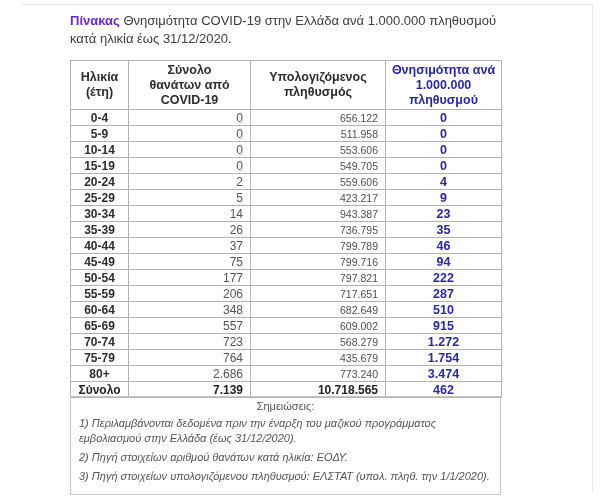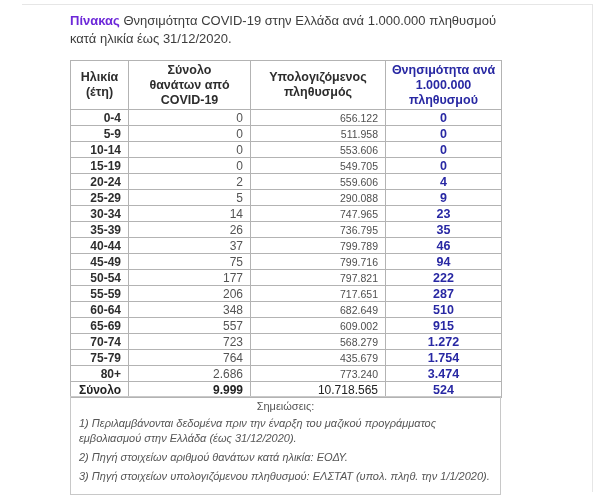--- a/index.html
+++ b/index.html
@@ -66,21 +66,21 @@
     padding: 2px 3px;
   }
   table.datatable thead th.mort-h { color: #2828a3; }
 
   table.datatable tbody td { height: 15px; }
 
   td.age {
     font-size: 12px;
     font-weight: bold;
     color: #2d2d2d;
-    text-align: right;
+    text-align: center;
     padding-left: 5px;
     margin-left: 40px;
   }
   td.deaths {
     font-size: 12px;
     color: #545454;
     text-align: right;
     padding-right: 7px;
   }
   td.pop {
@@ -91,21 +91,21 @@
   }
   td.mort {
     font-size: 12.5px;
     font-weight: bold;
     color: #2828a3;
     text-align: center;
   }
   tr.total-row td.age,
   tr.total-row td.deaths { font-weight: bold; color: #222222; }
   tr.total-row td.pop {
-    font-weight: normal;
+    font-weight: bold;
     color: #222222;
     font-size: 12px;
   }
   tr.total-row td.mort { font-weight: bold; }
 
   .notes-box {
     position: absolute;
     left: 70px; top: 396px;
     width: 413px;
     border: 1px solid #c8c8c8;
@@ -176,27 +176,27 @@
     </tr>
     <tr>
       <td class="age">20-24</td>
       <td class="deaths">2</td>
       <td class="pop">559.606</td>
       <td class="mort">4</td>
     </tr>
     <tr>
       <td class="age">25-29</td>
       <td class="deaths">5</td>
-      <td class="pop">290.088</td>
+      <td class="pop">423.217</td>
       <td class="mort">9</td>
     </tr>
     <tr>
       <td class="age">30-34</td>
       <td class="deaths">14</td>
-      <td class="pop">747.965</td>
+      <td class="pop">943.387</td>
       <td class="mort">23</td>
     </tr>
     <tr>
       <td class="age">35-39</td>
       <td class="deaths">26</td>
       <td class="pop">736.795</td>
       <td class="mort">35</td>
     </tr>
     <tr>
       <td class="age">40-44</td>
@@ -247,23 +247,23 @@
       <td class="mort">1.754</td>
     </tr>
     <tr>
       <td class="age">80+</td>
       <td class="deaths">2.686</td>
       <td class="pop">773.240</td>
       <td class="mort">3.474</td>
     </tr>
     <tr class="total-row">
       <td class="age">Σύνολο</td>
-      <td class="deaths">9.999</td>
+      <td class="deaths">7.139</td>
       <td class="pop">10.718.565</td>
-      <td class="mort">524</td>
+      <td class="mort">462</td>
     </tr>
   </tbody>
 </table>
 
 <div class="notes-box">
   <div class="notes-heading">Σημειώσεις:</div>
   <div class="note-item">1) Περιλαμβάνονται δεδομένα πριν την έναρξη του μαζικού προγράμματος εμβολιασμού στην Ελλάδα (έως 31/12/2020).</div>
   <div class="note-item">2) Πηγή στοιχείων αριθμού θανάτων κατά ηλικία: ΕΟΔΥ.</div>
   <div class="note-item">3) Πηγή στοιχείων υπολογιζόμενου πληθυσμού: ΕΛΣΤΑΤ (υπολ. πληθ. την 1/1/2020).</div>
 </div>

